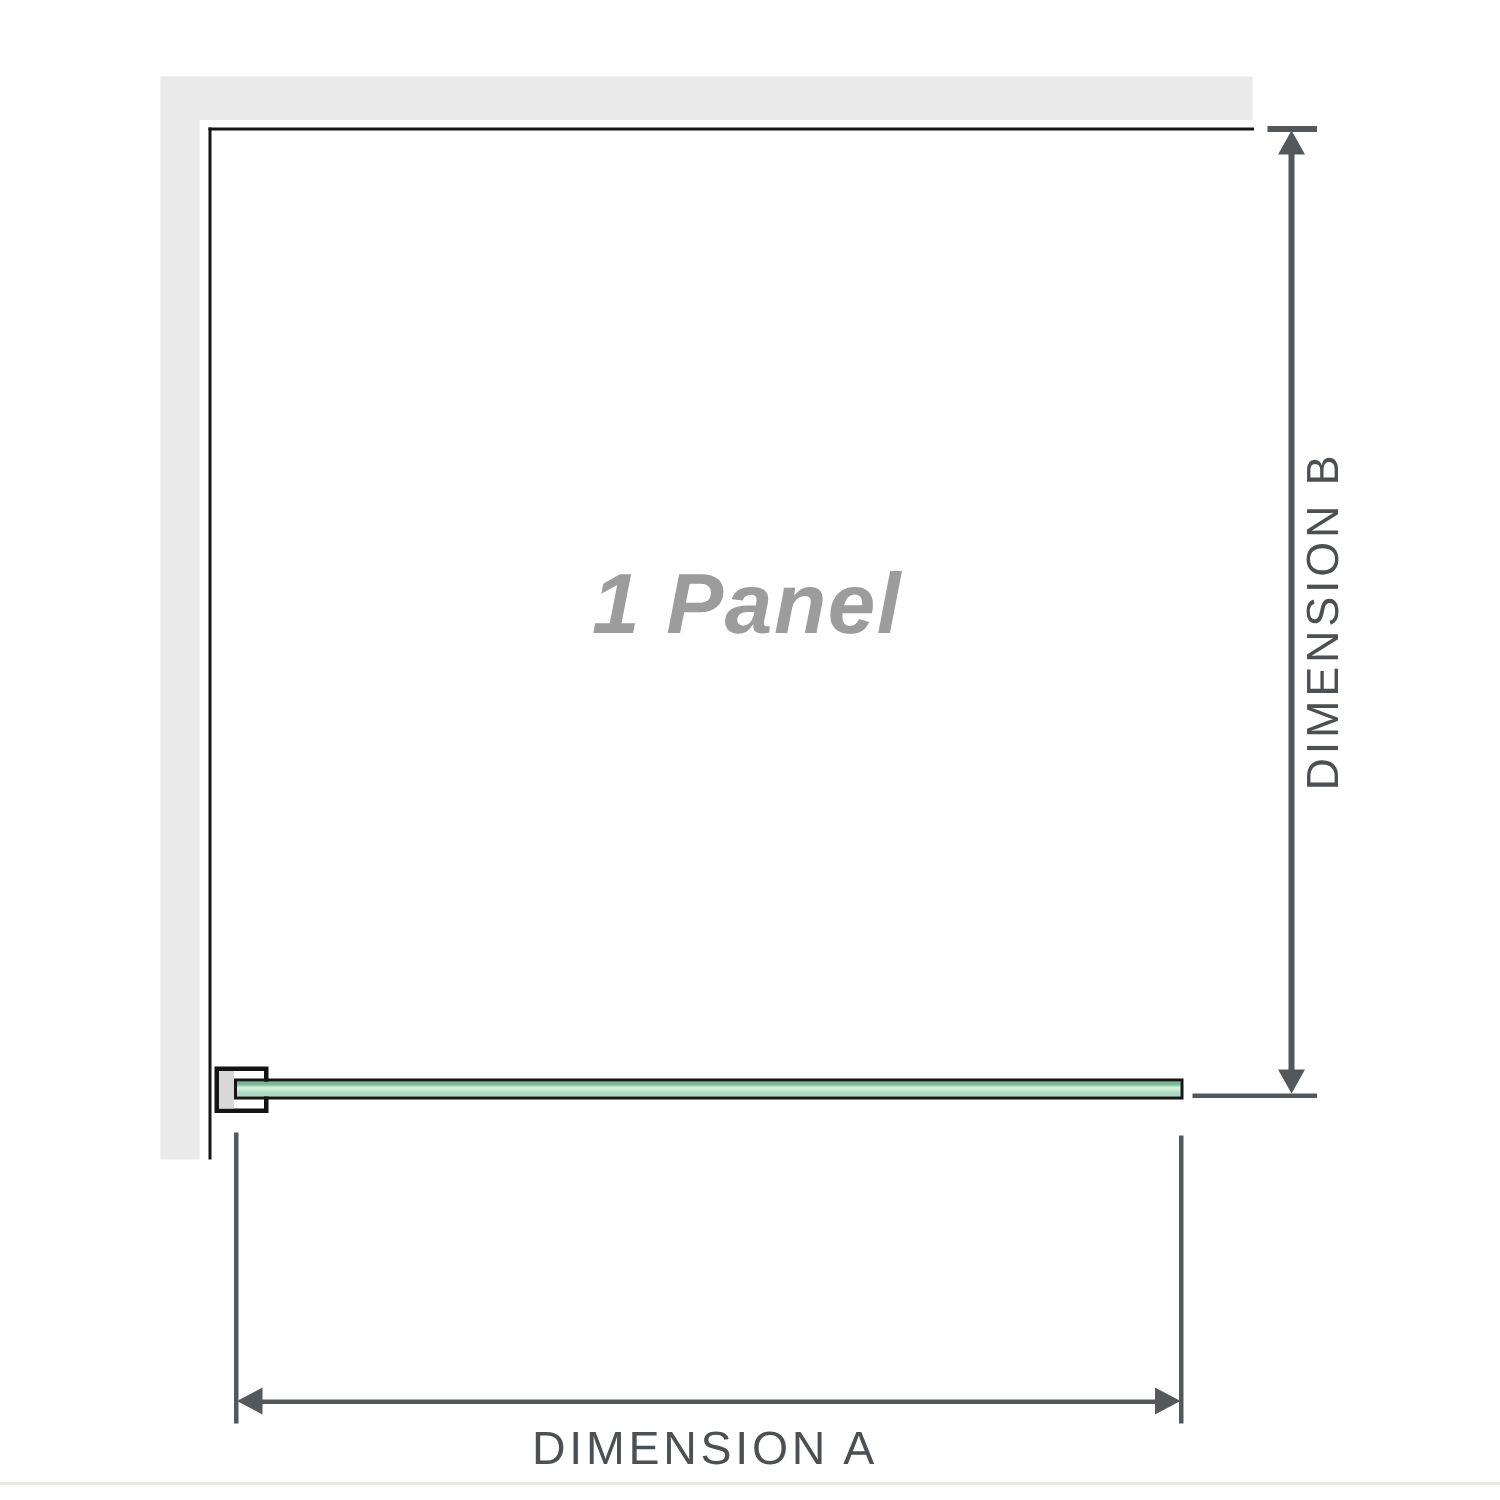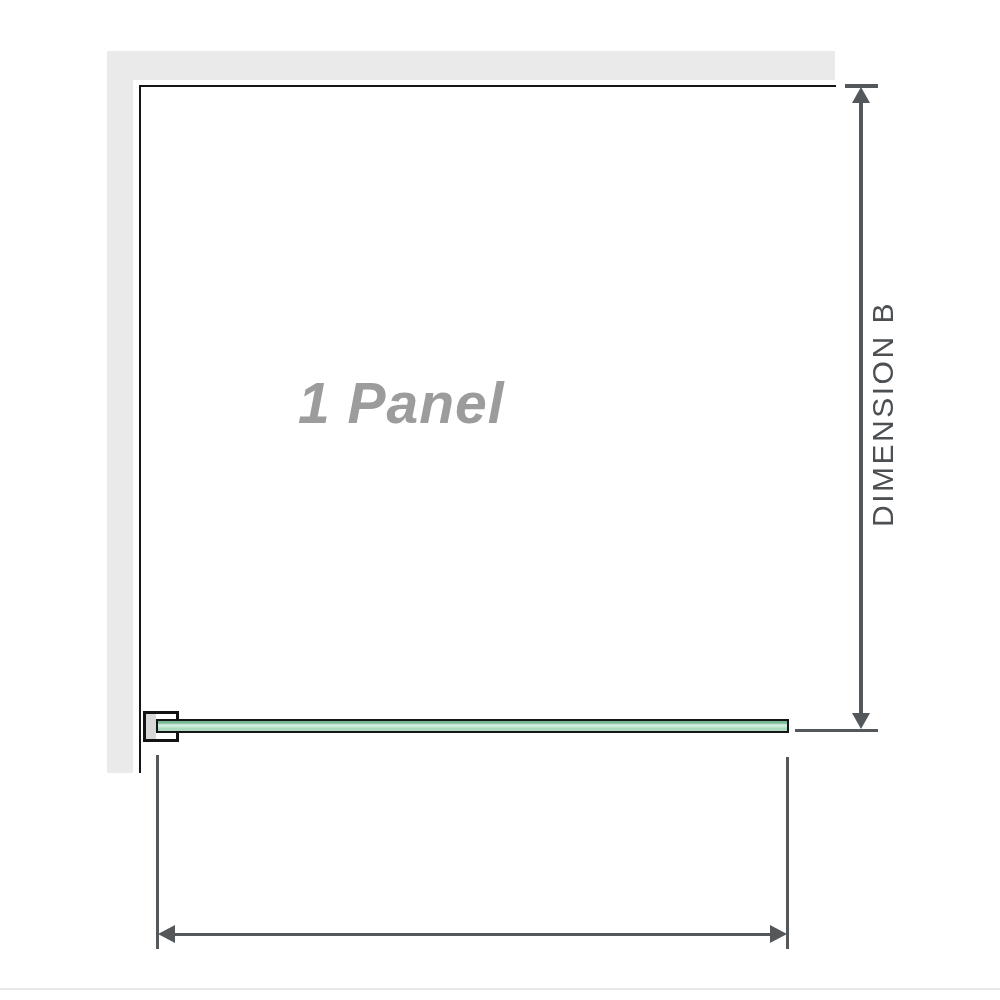--- a/index.html
+++ b/index.html
@@ -25,20 +25,21 @@
   .wall-left { left: 107px; top: 51px; width: 26px;  height: 722px; }
 
   
   .outline-top  { left: 139px; top: 85px; width: 697px; height: 2px; background: var(--panel-outline, #161616); }
   .outline-left { left: 139px; top: 85px; width: 2px;  height: 688px; background: var(--panel-outline, #161616); }
 
   
   .panel-title {
     left: 298px; top: 368px; width: 400px; height: 70px;
     line-height: 70px;
+    text-align: center;
     font-size: 57px;
     font-style: italic;
     font-weight: 600;
     color: var(--panel-label-text, #9c9c9c);
     letter-spacing: 1px;
     white-space: nowrap;
   }
 
   
   .glass {
@@ -149,16 +150,17 @@
   <div class="abs dim line-b"></div>
   <div class="abs arrow arrow-b-up"></div>
   <div class="abs arrow arrow-b-down"></div>
   <div class="abs dim-label dim-label-b">DIMENSION B</div>
 
   <div class="abs dim tick-a-left"></div>
   <div class="abs dim tick-a-right"></div>
   <div class="abs dim line-a"></div>
   <div class="abs arrow arrow-a-left"></div>
   <div class="abs arrow arrow-a-right"></div>
+  <div class="abs dim-label dim-label-a">DIMENSION A</div>
 
   <div class="abs baseline-rule"></div>
 
 </div>
 
 </body></html>

